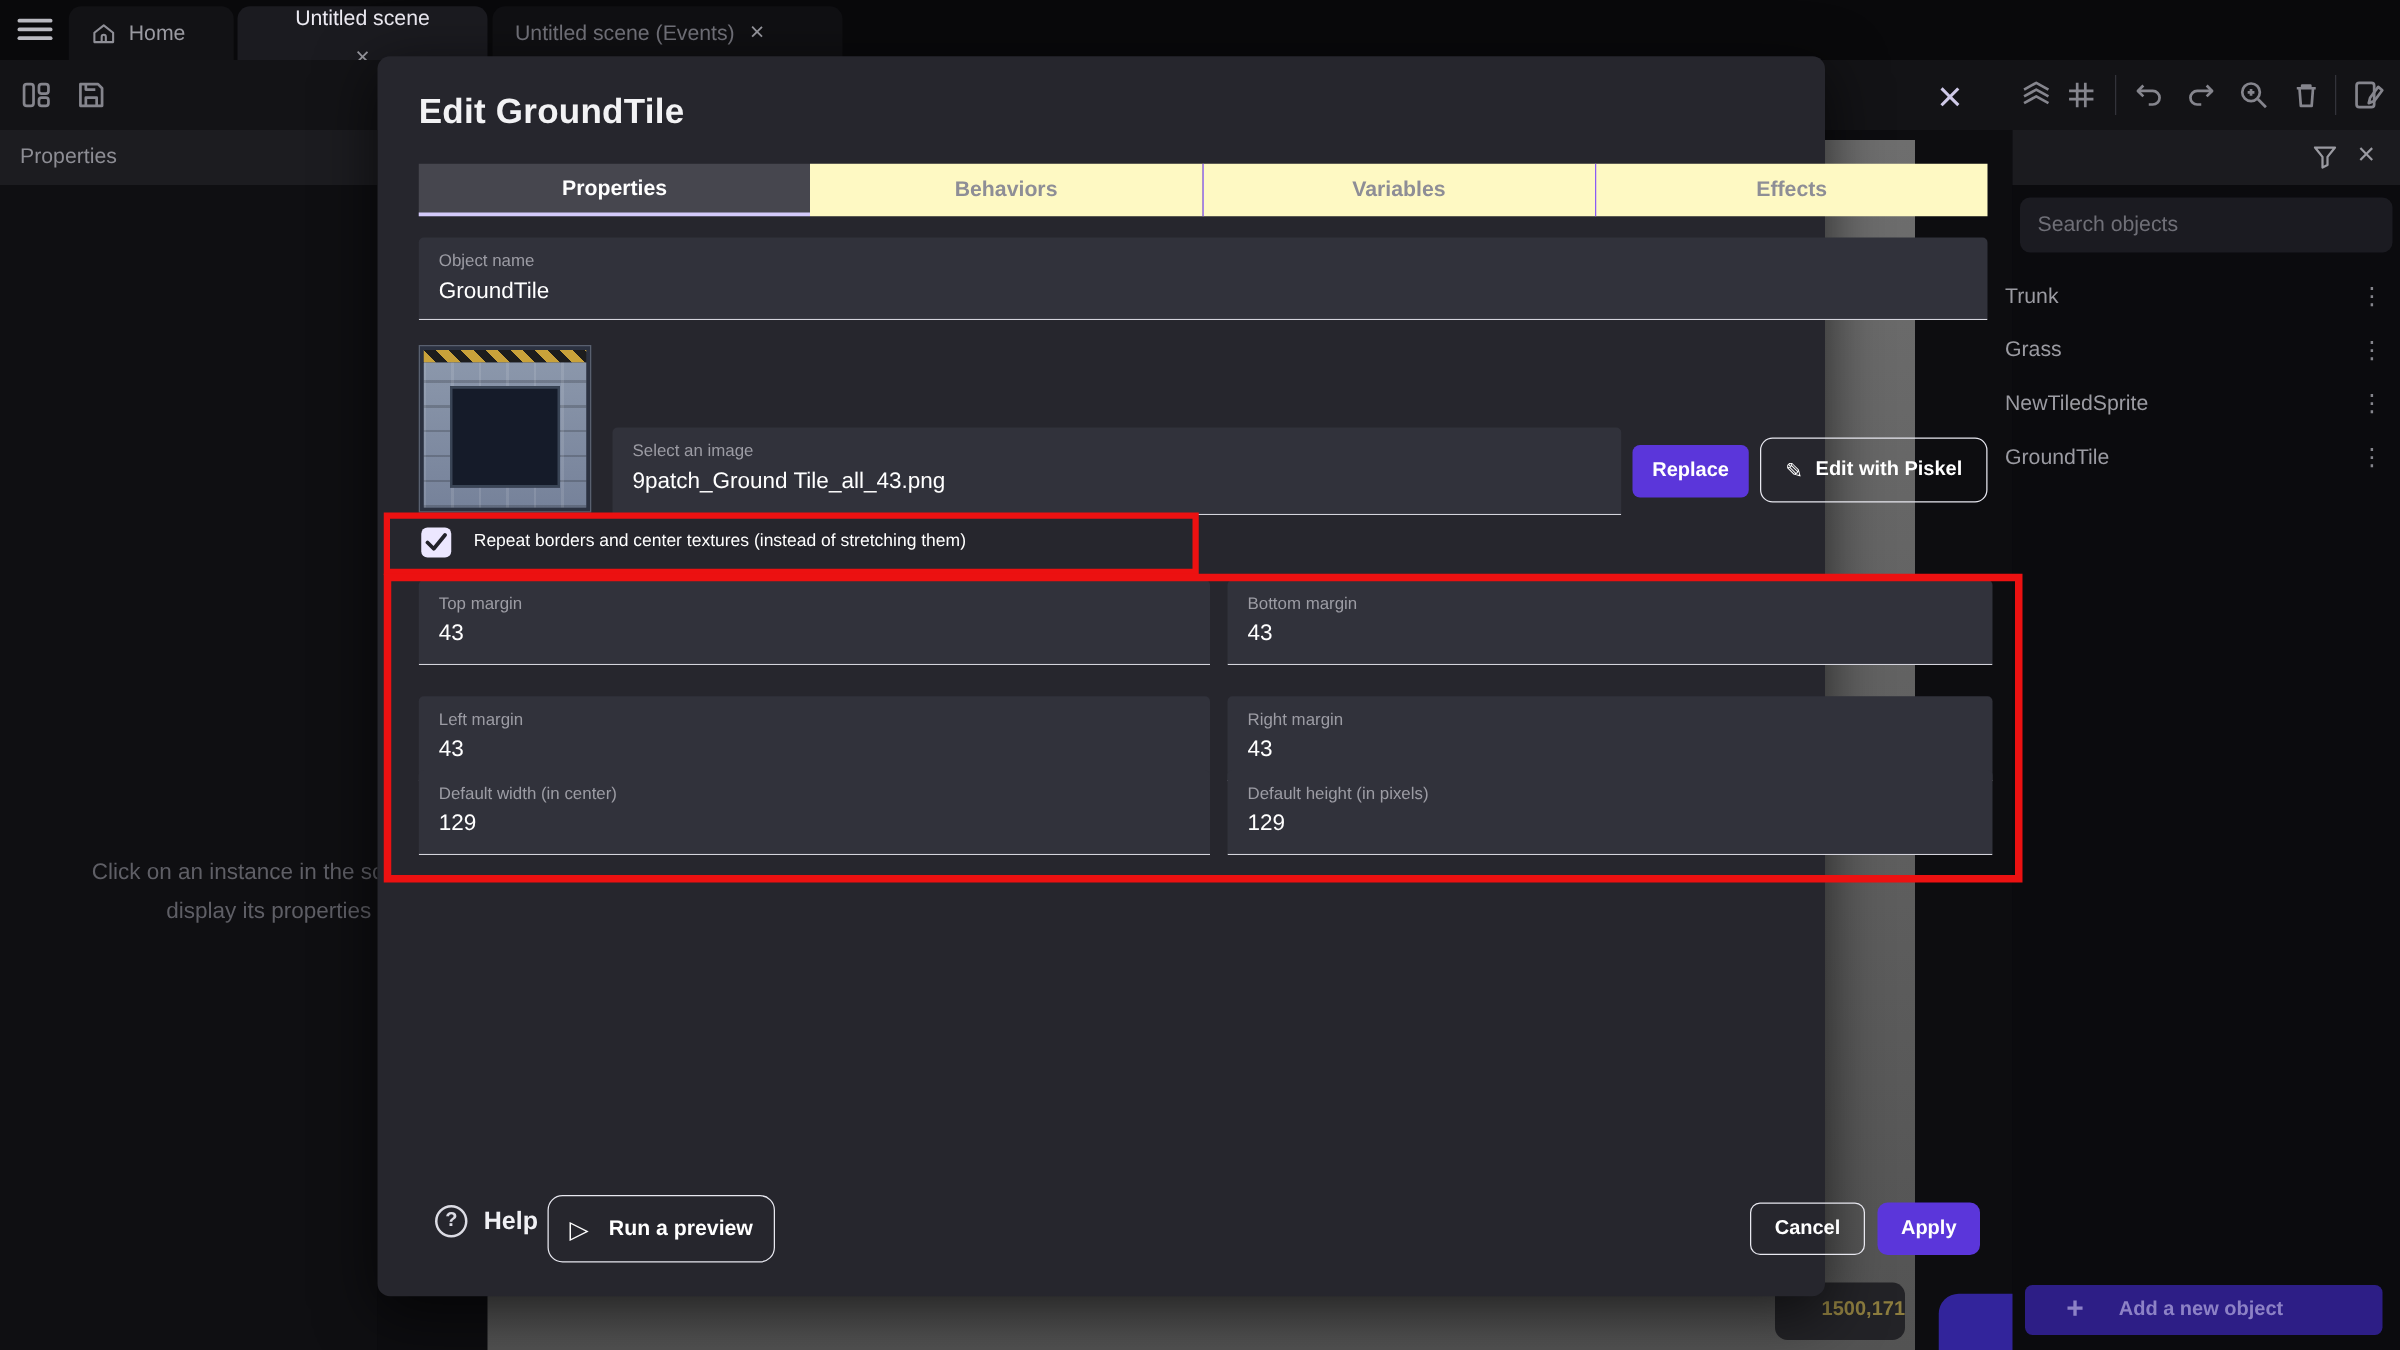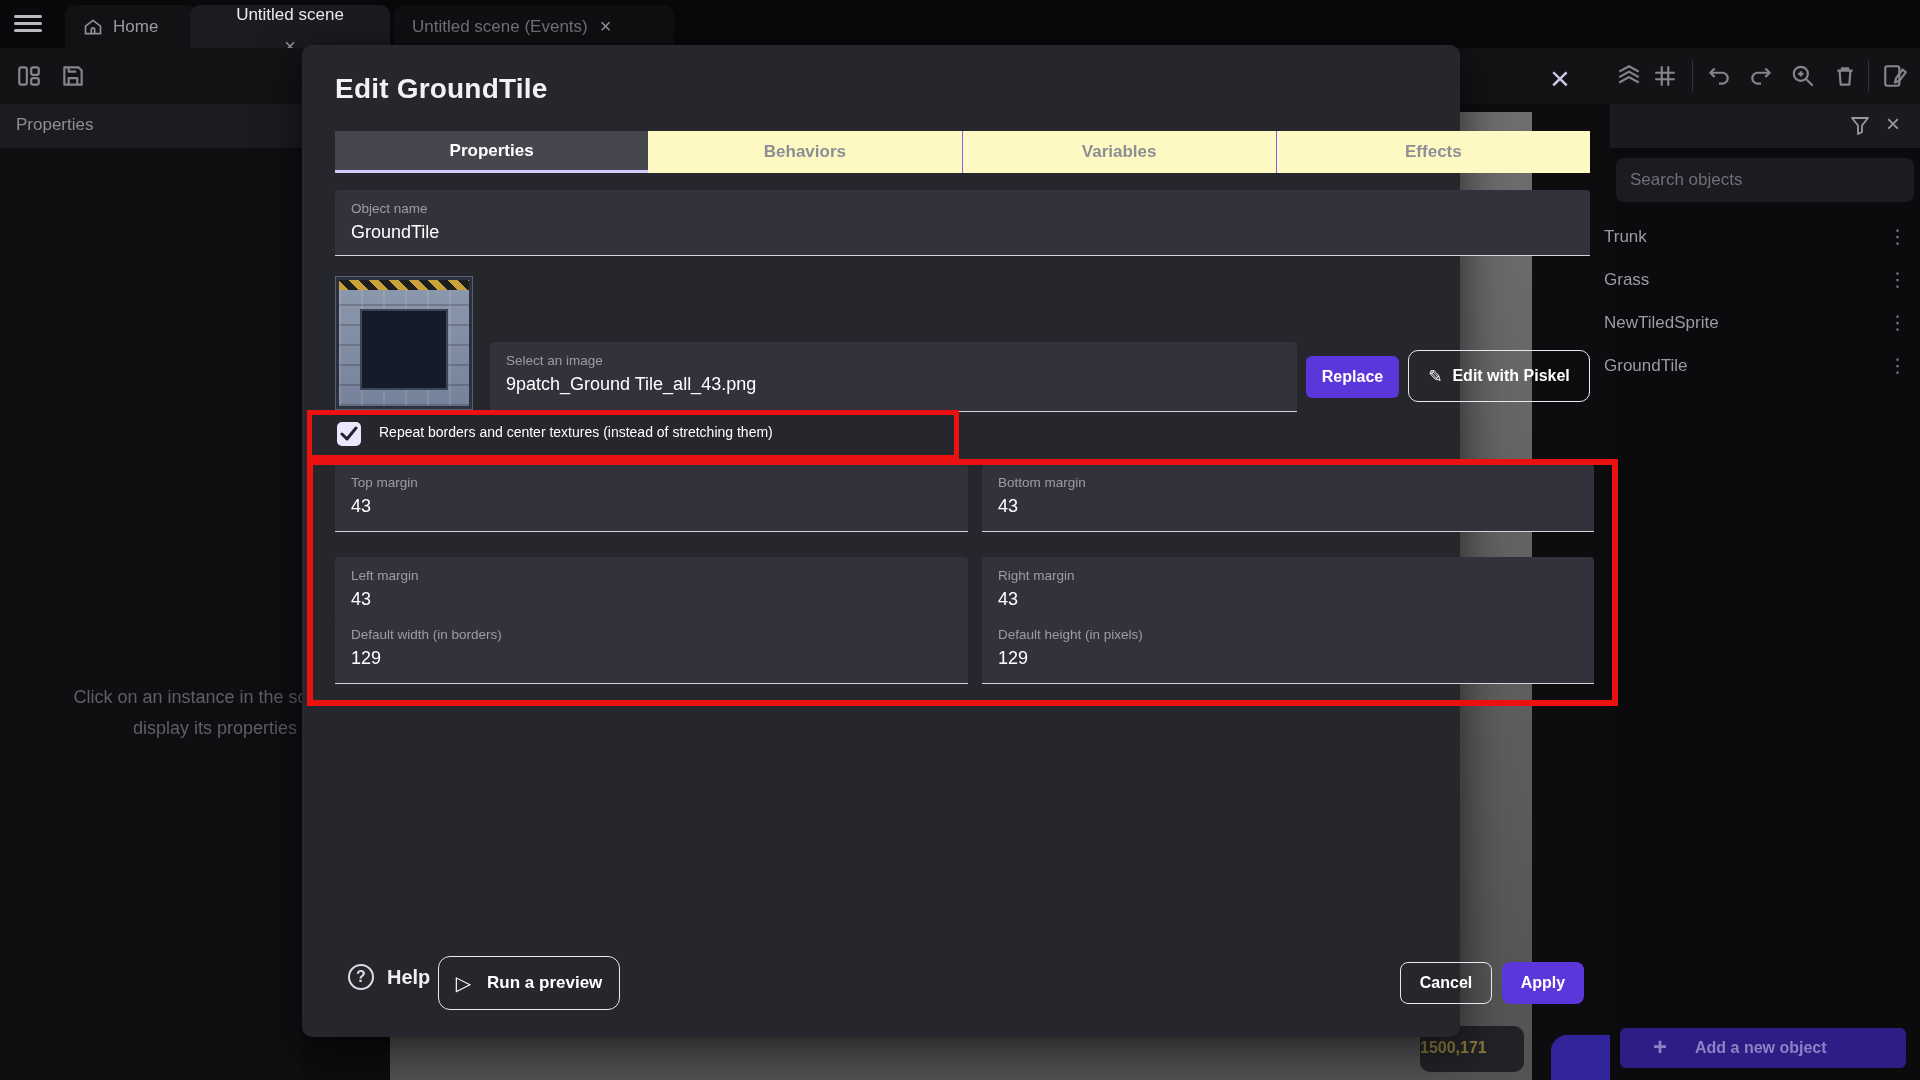--- a/index.html
+++ b/index.html
@@ -9,21 +9,21 @@
   svg { display:block; }
 
   
   #topbar { position:absolute; left:0; top:0; width:1920px; height:48px; background:#09090b; }
   #hamburger { position:absolute; left:14px; top:15px; width:28px; height:18px; cursor:pointer; }
   #hamburger span { display:block; height:3px; background:#b9b9c0; border-radius:2px; margin-bottom:4px; }
   .toptab { position:absolute; top:5px; height:43px; display:flex; align-items:center; gap:10px;
             border-top-left-radius:10px; border-top-right-radius:10px; padding:0 18px; cursor:pointer; }
   .toptab .tlabel { font-size:17px; }
   .toptab .tclose { font-size:20px; color:#9a9aa1; padding:0 2px; cursor:pointer; }
-  #tab-home { left:65px; width:132px; background:#121215; color:#9a9aa1;align-items:center; }
+  #tab-home { left:55px; width:132px; background:#121215; color:#9a9aa1;align-items:center; }
   #tab-scene { left:190px; width:200px; background:#1b1b20; color:#eceaf2;flex-direction:column; }
   #tab-events { left:394px; width:280px; background:#101013; color:#74747c; }
   .icon { color:#8f8f97; }
 
   
   #toolbar { position:absolute; left:0; top:48px; width:1920px; height:56px; background:#131316; }
   .tool-ic { position:absolute; top:15px; width:26px; height:26px; color:#85858d; cursor:pointer; }
   .tool-sep { position:absolute; top:12px; width:1px; height:32px; background:#33333a; }
 
   
@@ -31,21 +31,21 @@
   #left-header { position:absolute; left:0; top:0; width:100%; height:44px; background:#1c1c20; }
   #left-header .ph { position:absolute; left:16px; top:11px; font-size:17px; color:#8d8d94; }
   #empty-msg { position:absolute; left:25px; top:578px; width:380px; text-align:center;
                font-size:18px; line-height:31px; color:#5f5f66; white-space:nowrap; }
 
   
   #canvas-area { position:absolute; left:302px; top:104px; width:1308px; height:976px; background:#0d0d10; }
   #viewport { position:absolute; left:88px; top:8px; width:1142px; height:968px;
               background:linear-gradient(#6e6e6e,#535353); }
   #coords-badge { position:absolute; left:1118px; top:922px; width:104px; height:46px; background:#232327;
-                  border-radius:10px; color:#8d7d3f; font-weight:bold; font-size:16px; text-align:left;
+                  border-radius:10px; color:#8d7d3f; font-weight:bold; font-size:16px; text-align:right;
                   padding-top:13px; }
   #corner-frag { position:absolute; left:1249px; top:931px; width:62px; height:45px; background:#32249b;
                  border-top-left-radius:16px; }
 
   
   #right-panel { position:absolute; left:1610px; top:104px; width:310px; height:976px; background:#0b0b0e; }
   #right-header { position:absolute; left:0; top:0; width:100%; height:44px; background:#1b1b1f; }
   #filter-ic { position:absolute; left:238px; top:10px; width:24px; height:24px; color:#9a9aa1; cursor:pointer; }
   #panel-close { position:absolute; left:276px; top:6px; font-size:24px; color:#9a9aa1; cursor:pointer; }
   #search-box { position:absolute; left:6px; top:54px; width:298px; height:44px; background:#1b1b21; border-radius:8px; }
@@ -309,21 +309,21 @@
     </div>
     <div class="field mfield c1 r2">
       <span class="flabel">Left margin</span>
       <input value="43" style="">
     </div>
     <div class="field mfield c2 r2">
       <span class="flabel">Right margin</span>
       <input value="43" style="">
     </div>
     <div class="field mfield c1 r3">
-      <span class="flabel">Default width (in borders)</span>
+      <span class="flabel">Default width (in center)</span>
       <input value="129" style="">
     </div>
     <div class="field mfield c2 r3">
       <span class="flabel">Default height (in pixels)</span>
       <input value="129" style="">
     </div>
 
     <button id="help-btn">
       <span class="qcirc">?</span>
       <span class="hlabel">Help</span>

